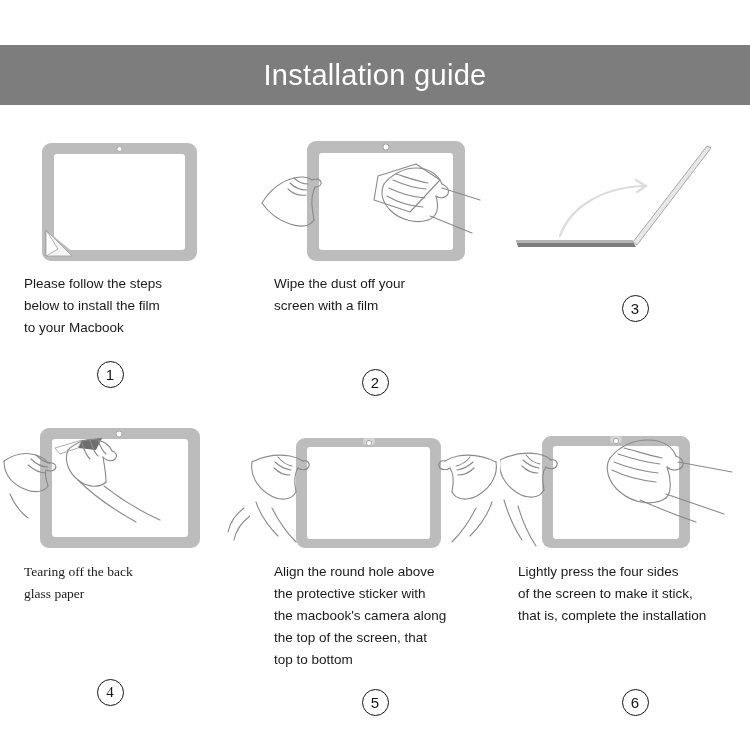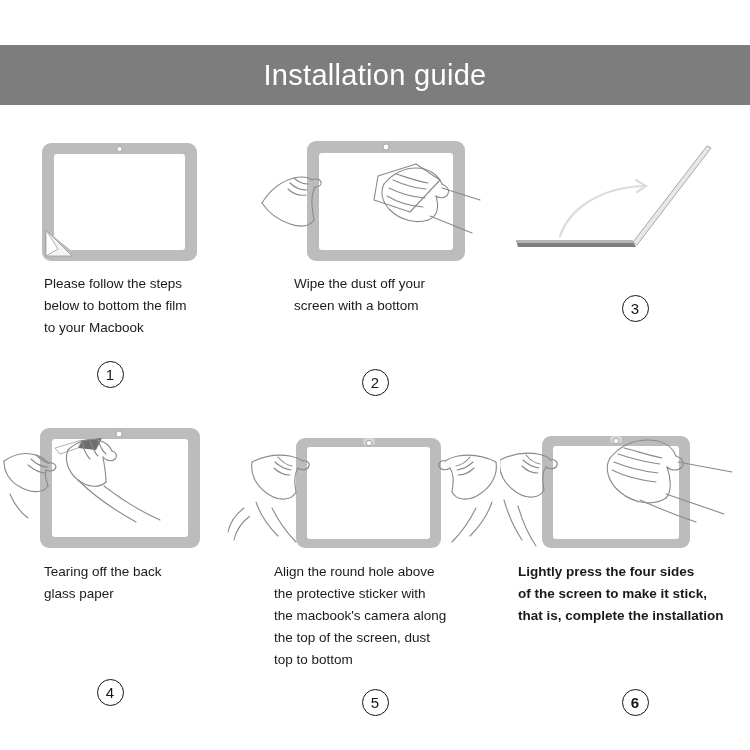--- a/index.html
+++ b/index.html
@@ -60,21 +60,21 @@
     position: relative;
   }
   .art-box svg {
     position: absolute;
     left: 0;
     top: 0;
   }
   .caption {
     width: 250px;
     box-sizing: border-box;
-    padding-left: 44px;
+    padding-left: 24px;
     padding-right: 8px;
     font-size: 13.5px;
     line-height: 22px;
     color: #1a1a1a;
     text-align: left;
   }
   .caption .ln { display: block; white-space: nowrap; }
   .step-badge {
     margin-top: 10px;
     width: 27px;
@@ -120,21 +120,21 @@
           </g>
           <g>
             <path d="M46 102 L46 128 L78 128 Z" fill="#bcbcbc"></path>
             <path d="M46 102 L72 128 L46 128 Z" fill="#f4f4f4" stroke="#9d9d9d" stroke-width="0.8"></path>
             <path d="M46 102 L58 121 L46 128 Z" fill="#ffffff" stroke="#9d9d9d" stroke-width="0.8"></path>
           </g>
         </svg>
       </div>
       <div class="caption">
         <span class="ln">Please follow the steps</span>
-        <span class="ln">below to bottom the film</span>
+        <span class="ln">below to install the film</span>
         <span class="ln">to your Macbook</span>
       </div>
       <div class="badge-wrap off-a row-gap-top">
         <div class="step-badge">1</div>
       </div>
     </div>
 
     <div class="step-col">
       <div class="art-box">
         <svg width="250" height="145" viewBox="0 0 250 145" xmlns="http://www.w3.org/2000/svg">
@@ -166,21 +166,21 @@
             <path d="M146 46 C156 49 166 53 178 55"></path>
           </g>
           <g stroke="#8a8a8a" stroke-width="1.1" stroke-linecap="round">
             <line x1="192" y1="60" x2="230" y2="72"></line>
             <line x1="180" y1="88" x2="222" y2="105"></line>
           </g>
         </svg>
       </div>
       <div class="caption">
         <span class="ln">Wipe the dust off your</span>
-        <span class="ln">screen with a bottom</span>
+        <span class="ln">screen with a film</span>
       </div>
       <div class="badge-wrap off-b" style="margin-top:42px;">
         <div class="step-badge">2</div>
       </div>
     </div>
 
     <div class="step-col">
       <div class="art-box">
         <svg width="250" height="145" viewBox="0 0 250 145" xmlns="http://www.w3.org/2000/svg">
           <g>
@@ -194,21 +194,21 @@
             <path d="M60 108 C70 80 100 60 143 58"></path>
             <path d="M136 52 L146 58 L137 64"></path>
           </g>
         </svg>
       </div>
       <div class="badge-wrap off-c row-gap-top">
         <div class="step-badge">3</div>
       </div>
     </div>
 
-    <div class="step-col row-2" style="margin-top:20px;">
+    <div class="step-col row-2" style="margin-top:20px;font-family:Liberation Serif, serif;">
       <div class="art-box">
         <svg width="250" height="145" viewBox="0 0 250 145" xmlns="http://www.w3.org/2000/svg">
           <g>
             <rect x="40" y="12" width="160" height="120" rx="9" ry="9" fill="#bcbcbc"></rect>
             <rect x="52" y="23" width="136" height="98" rx="3" ry="3" fill="#ffffff"></rect>
             <circle cx="119" cy="18" r="3" fill="#ffffff" stroke="#9a9a9a" stroke-width="0.8"></circle>
           </g>
           <g>
             <path d="M82 24 L102 22 L96 34 L78 32 Z" fill="#6e6e6e"></path>
             <path d="M55 32 L82 24 L78 32 L60 38 Z" fill="#ffffff" stroke="#9a9a9a" stroke-width="0.8"></path>
@@ -279,29 +279,29 @@
             <path d="M202 76 C204 66 204 58 200 52"></path>
             <path d="M242 86 C238 98 230 110 220 120"></path>
             <path d="M226 92 C220 104 212 116 202 126"></path>
           </g>
         </svg>
       </div>
       <div class="caption" style="padding-left:24px;">
         <span class="ln">Align the round hole above</span>
         <span class="ln">the protective sticker with</span>
         <span class="ln">the macbook's camera along</span>
-        <span class="ln">the top of the screen, dust</span>
+        <span class="ln">the top of the screen, that</span>
         <span class="ln">top to bottom</span>
       </div>
       <div class="badge-wrap off-b" style="margin-top:8px;">
         <div class="step-badge">5</div>
       </div>
     </div>
 
-    <div class="step-col row-2" style="margin-top:20px;font-weight:bold;">
+    <div class="step-col row-2" style="margin-top:20px;">
       <div class="art-box">
         <svg width="250" height="145" viewBox="0 0 250 145" xmlns="http://www.w3.org/2000/svg">
           <g>
             <rect x="42" y="20" width="148" height="112" rx="9" ry="9" fill="#bcbcbc"></rect>
             <rect x="53" y="30" width="126" height="93" rx="3" ry="3" fill="#ffffff"></rect>
             <rect x="110" y="20" width="12" height="7" rx="3" fill="#d4d4d4"></rect>
             <circle cx="116" cy="25" r="2.6" fill="#ffffff" stroke="#9a9a9a" stroke-width="0.8"></circle>
           </g>
           <g fill="none" stroke="#8a8a8a" stroke-width="1.1" stroke-linecap="round">
             <path d="M0 44 C12 38 26 36 38 38 C44 39 48 41 51 44"></path>

